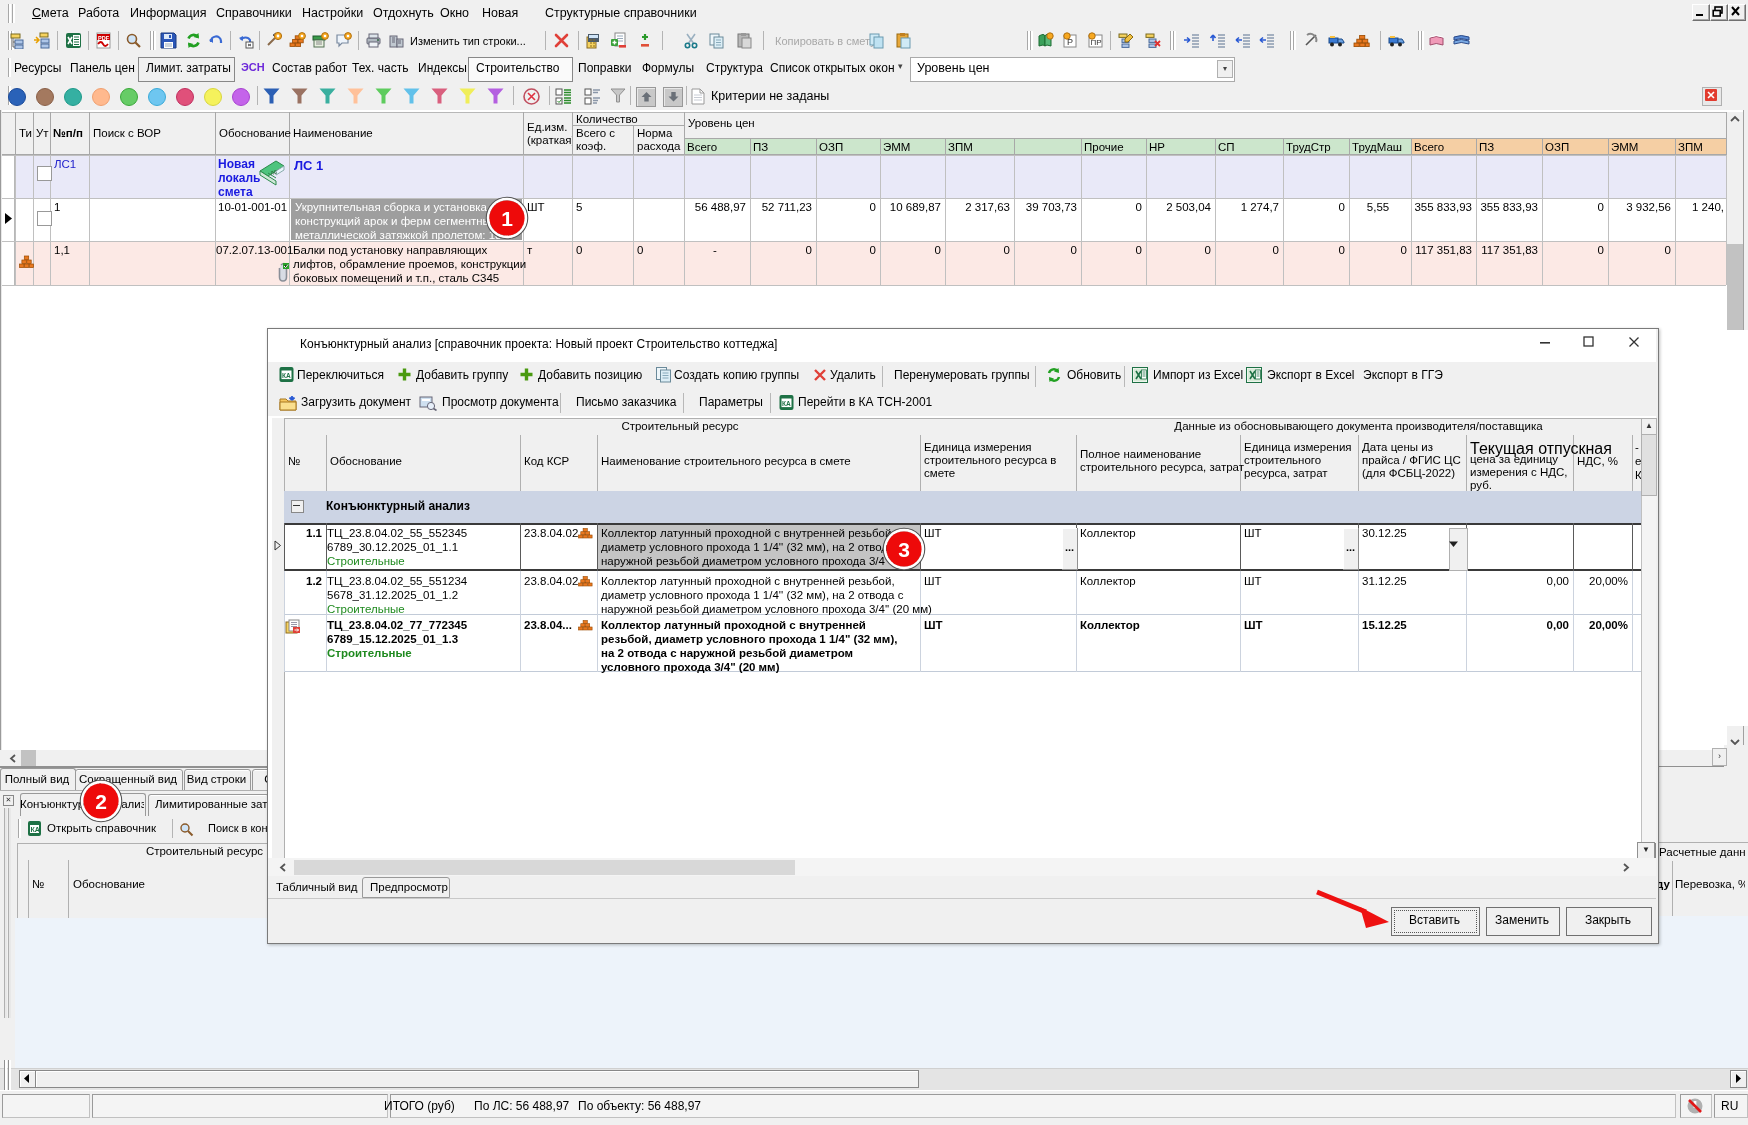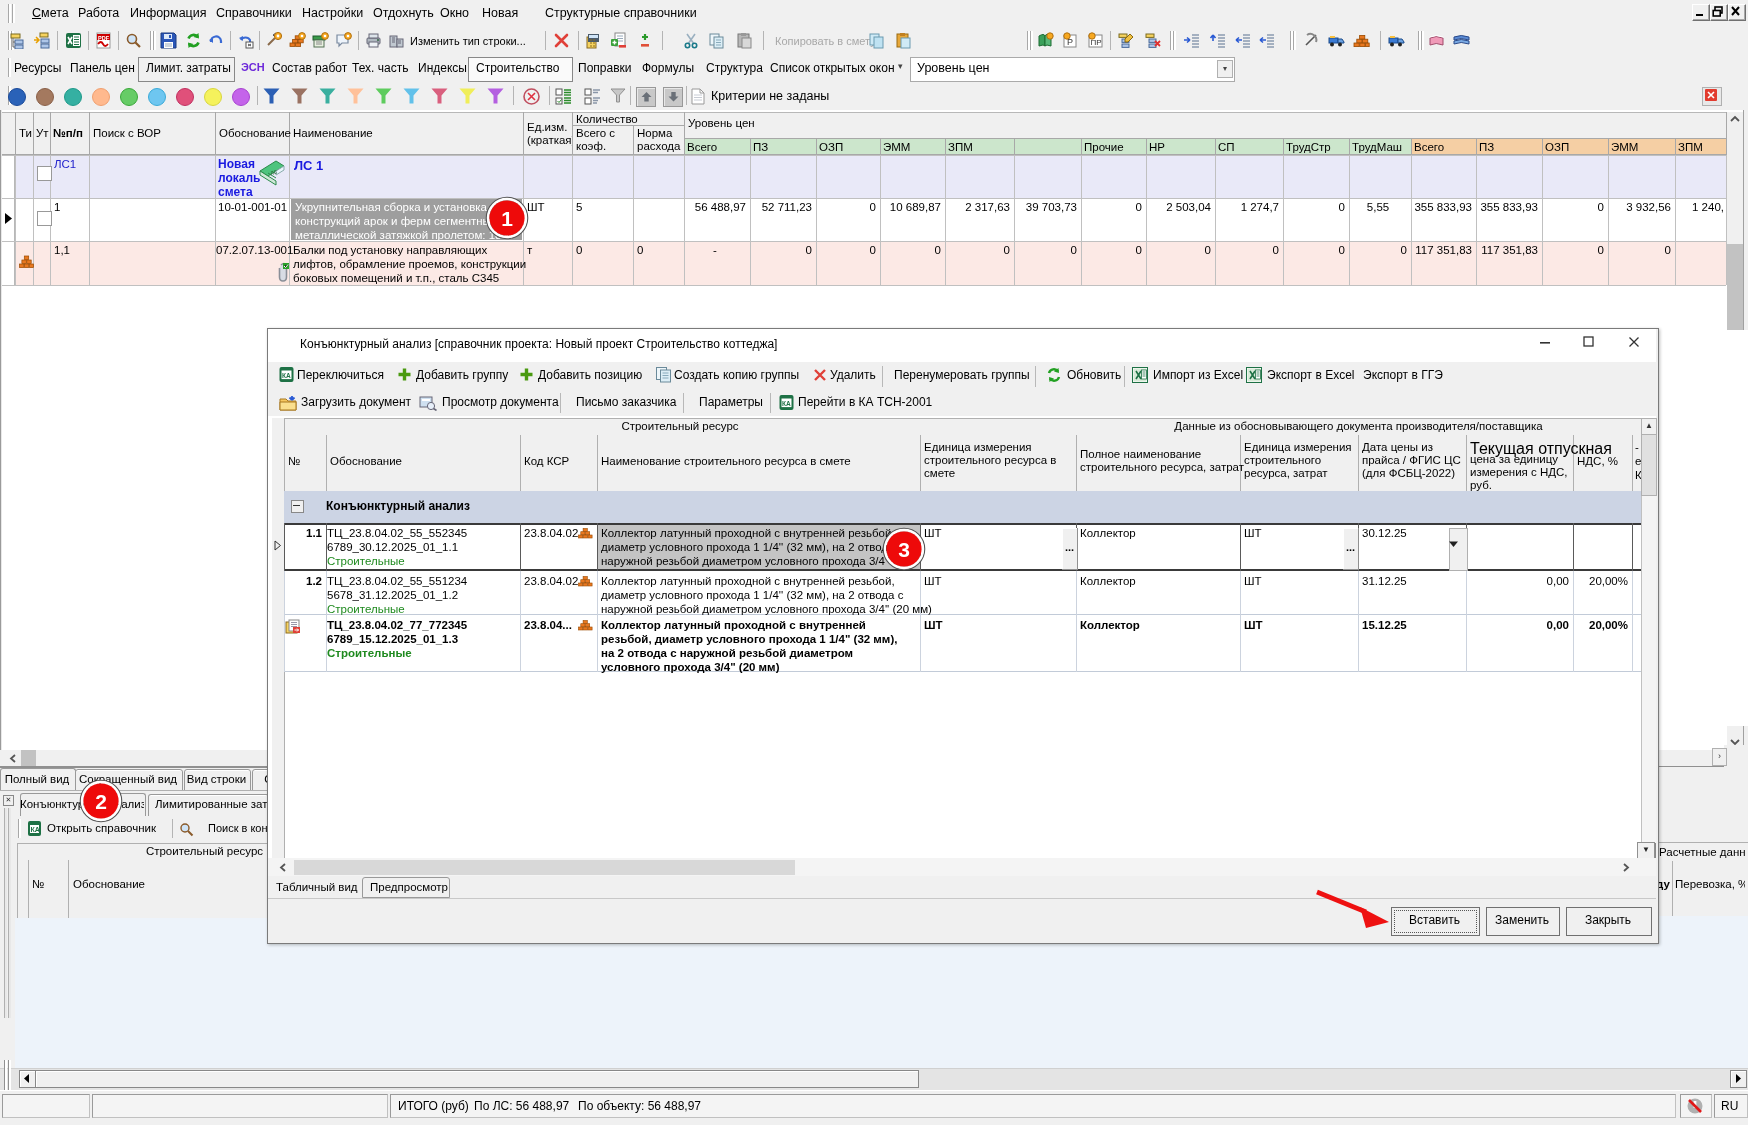--- a/index.html
+++ b/index.html
@@ -790,21 +790,21 @@
 <div class="a" style="left:1730px;top:1070px;width:15px;height:16px;background:#f0f0f0;border:1px solid #888;box-shadow:inset 1px 1px 0 #fff"></div>
 <div class="a" style="left:1734px;top:1073px">
     <svg width="9" height="11">
       <path d="M2 1 L7 5.5 L2 10 z" fill="#000"></path>
     </svg>
   </div>
 <div class="a" style="left:0px;top:1090px;width:1748px;height:35px;background:#f0f0f0;border-top:1px solid #fff"></div>
 <div class="a" style="left:2px;top:1094px;width:86px;height:22px;background:#f4f4f4;border:1px solid #c0c0c0;border-top-color:#9a9a9a;border-left-color:#9a9a9a"></div>
 <div class="a" style="left:92px;top:1094px;width:294px;height:22px;background:#f4f4f4;border:1px solid #c0c0c0;border-top-color:#9a9a9a;border-left-color:#9a9a9a"></div>
 <div class="a" style="left:390px;top:1094px;width:1284px;height:22px;background:#f4f4f4;border:1px solid #c0c0c0;border-top-color:#9a9a9a;border-left-color:#9a9a9a"></div>
-<div class="a" style="left:398px;top:1099px;font-size:12px;color:#000;white-space:nowrap;">ИТОГО (руб)</div>
+<div class="a" style="left:384px;top:1099px;font-size:12px;color:#000;white-space:nowrap;">ИТОГО (руб)</div>
 <div class="a" style="left:474px;top:1099px;font-size:12px;color:#000;white-space:nowrap;">По ЛС: 56 488,97</div>
 <div class="a" style="left:578px;top:1099px;font-size:12px;color:#000;white-space:nowrap;">По объекту: 56 488,97</div>
 <div class="a" style="left:1680px;top:1094px;width:30px;height:22px;background:#f4f4f4;border:1px solid #c0c0c0;border-top-color:#9a9a9a;border-left-color:#9a9a9a"></div>
 <div class="a" style="left:1686px;top:1097px">
     <svg width="18" height="18">
       <circle cx="9" cy="9" r="7.5" fill="#b0b0b0"></circle>
       <rect x="7.6" y="4" width="2.8" height="7" fill="#fff"></rect>
       <path d="M3 3 L15 15" stroke="#e01818" stroke-width="2.6"></path>
     </svg>
   </div>

